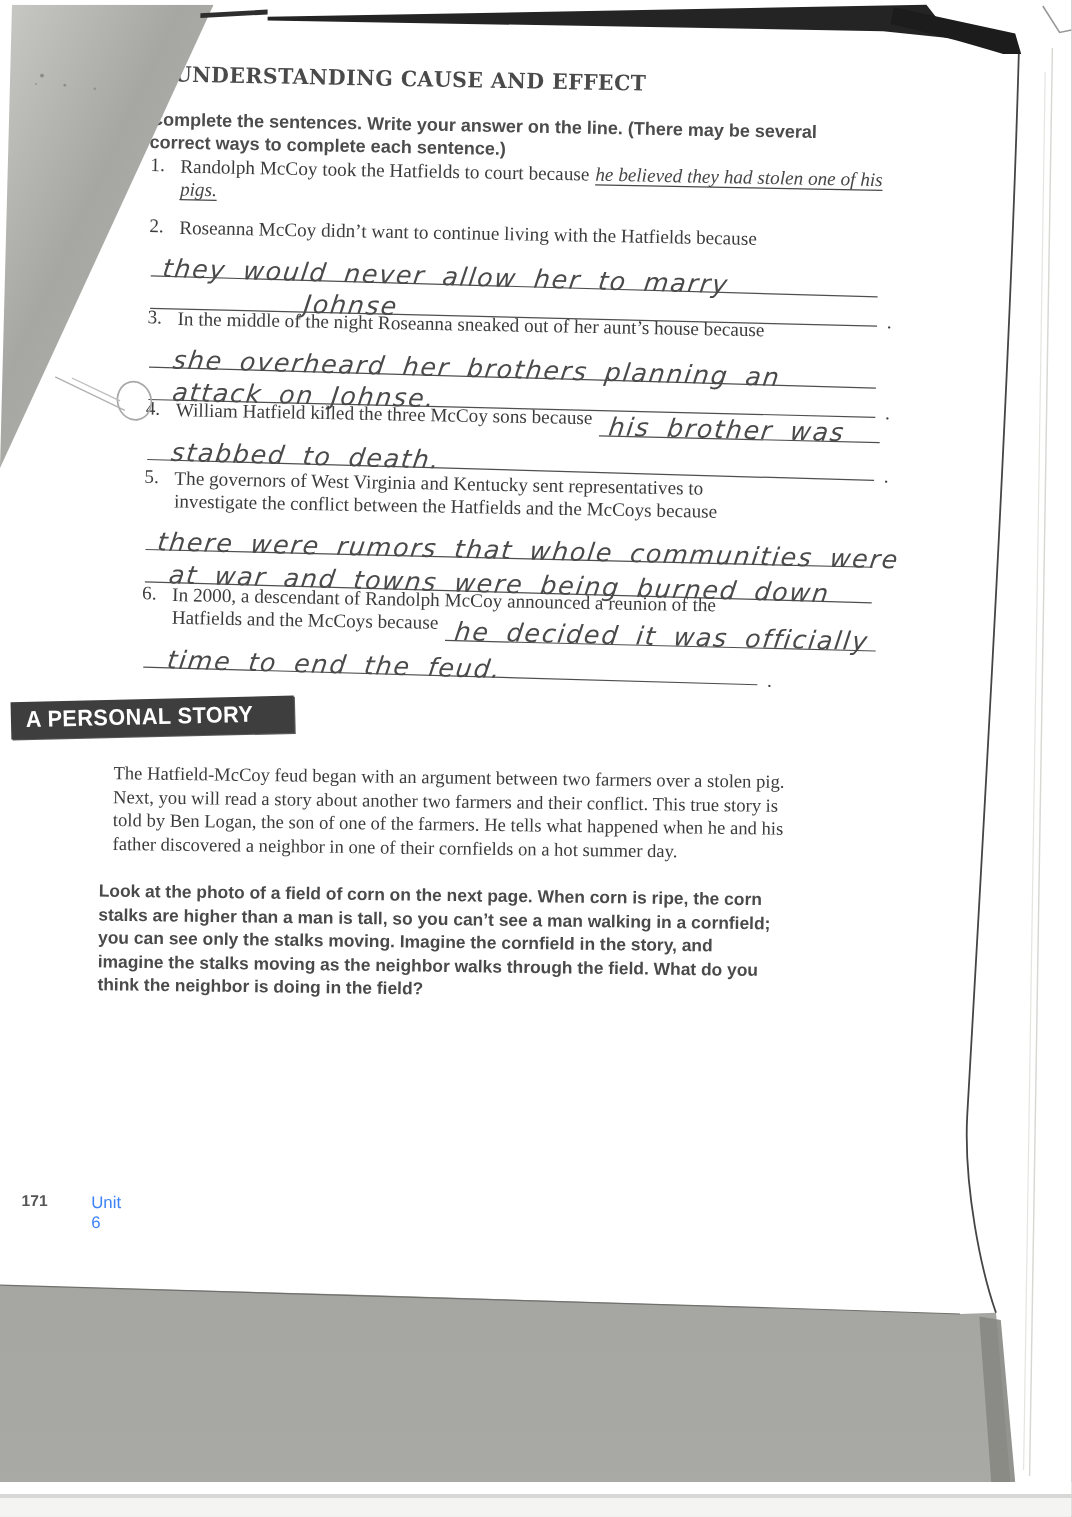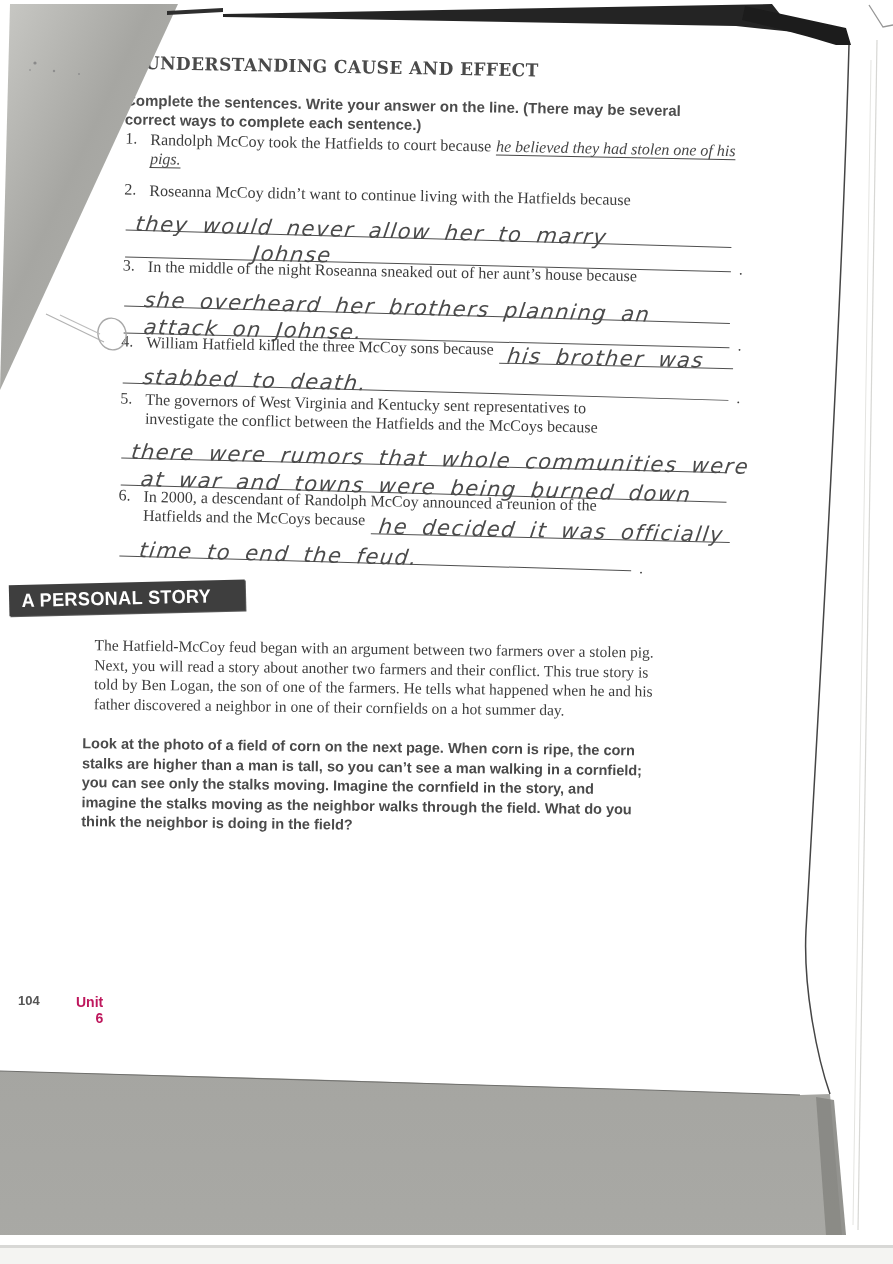--- a/index.html
+++ b/index.html
@@ -87,21 +87,21 @@
   }
 
   
   .footer{position:absolute;left:0;top:0;z-index:2;}
   .pagenum{
     position:absolute;left:18px;top:993px;
     font-family:"Liberation Sans", sans-serif;font-weight:700;font-size:13px;color:#555;
   }
   .unitlabel{
     position:absolute;left:76px;top:994px;
-    font-family:"Liberation Sans", sans-serif;font-weight:700;font-size:14px;color:#be185d;text-align:right;
+    font-family:"Liberation Sans", sans-serif;font-weight:400;font-size:14px;color:#3b82f6;
   }
 
   
   .fold-triangle{
     position:absolute;left:0;top:0;width:250px;height:400px;z-index:5;
     background:linear-gradient(115deg,#c9c9c5 0%,#a6a6a2 35%,#b4b4b0 70%,#d4d4d0 100%);
     clip-path:polygon(10px 4px,178px 4px,0px 390px);
   }
   .bottom-gray{
     position:absolute;left:0;top:0;width:893px;height:1264px;z-index:6;
@@ -200,21 +200,21 @@
 
 <div class="section2">
   <div class="banner">
     <span>A PERSONAL STORY</span>
   </div>
   <p class="para1 serif">The Hatfield-McCoy feud began with an argument between two farmers over a stolen pig. Next, you will read a story about another two farmers and their conflict. This true story is told by Ben Logan, the son of one of the farmers. He tells what happened when he and his father discovered a neighbor in one of their cornfields on a hot summer day.</p>
   <p class="para2 sans">Look at the photo of a field of corn on the next page. When corn is ripe, the corn stalks are higher than a man is tall, so you can’t see a man walking in a cornfield; you can see only the stalks moving. Imagine the cornfield in the story, and imagine the stalks moving as the neighbor walks through the field. What do you think the neighbor is doing in the field?</p>
 </div>
 
 <div class="footer">
-  <span class="pagenum">104</span>
+  <span class="pagenum">171</span>
   <span class="unitlabel">Unit 6</span>
 </div>
 
 <div class="fold-triangle"></div>
 <div class="bottom-gray"></div>
 <div class="bottom-gray-dark"></div>
 <div class="bottom-strip"></div>
 
 <svg class="artifacts-svg" width="893" height="1264" viewBox="0 0 893 1264">
 

